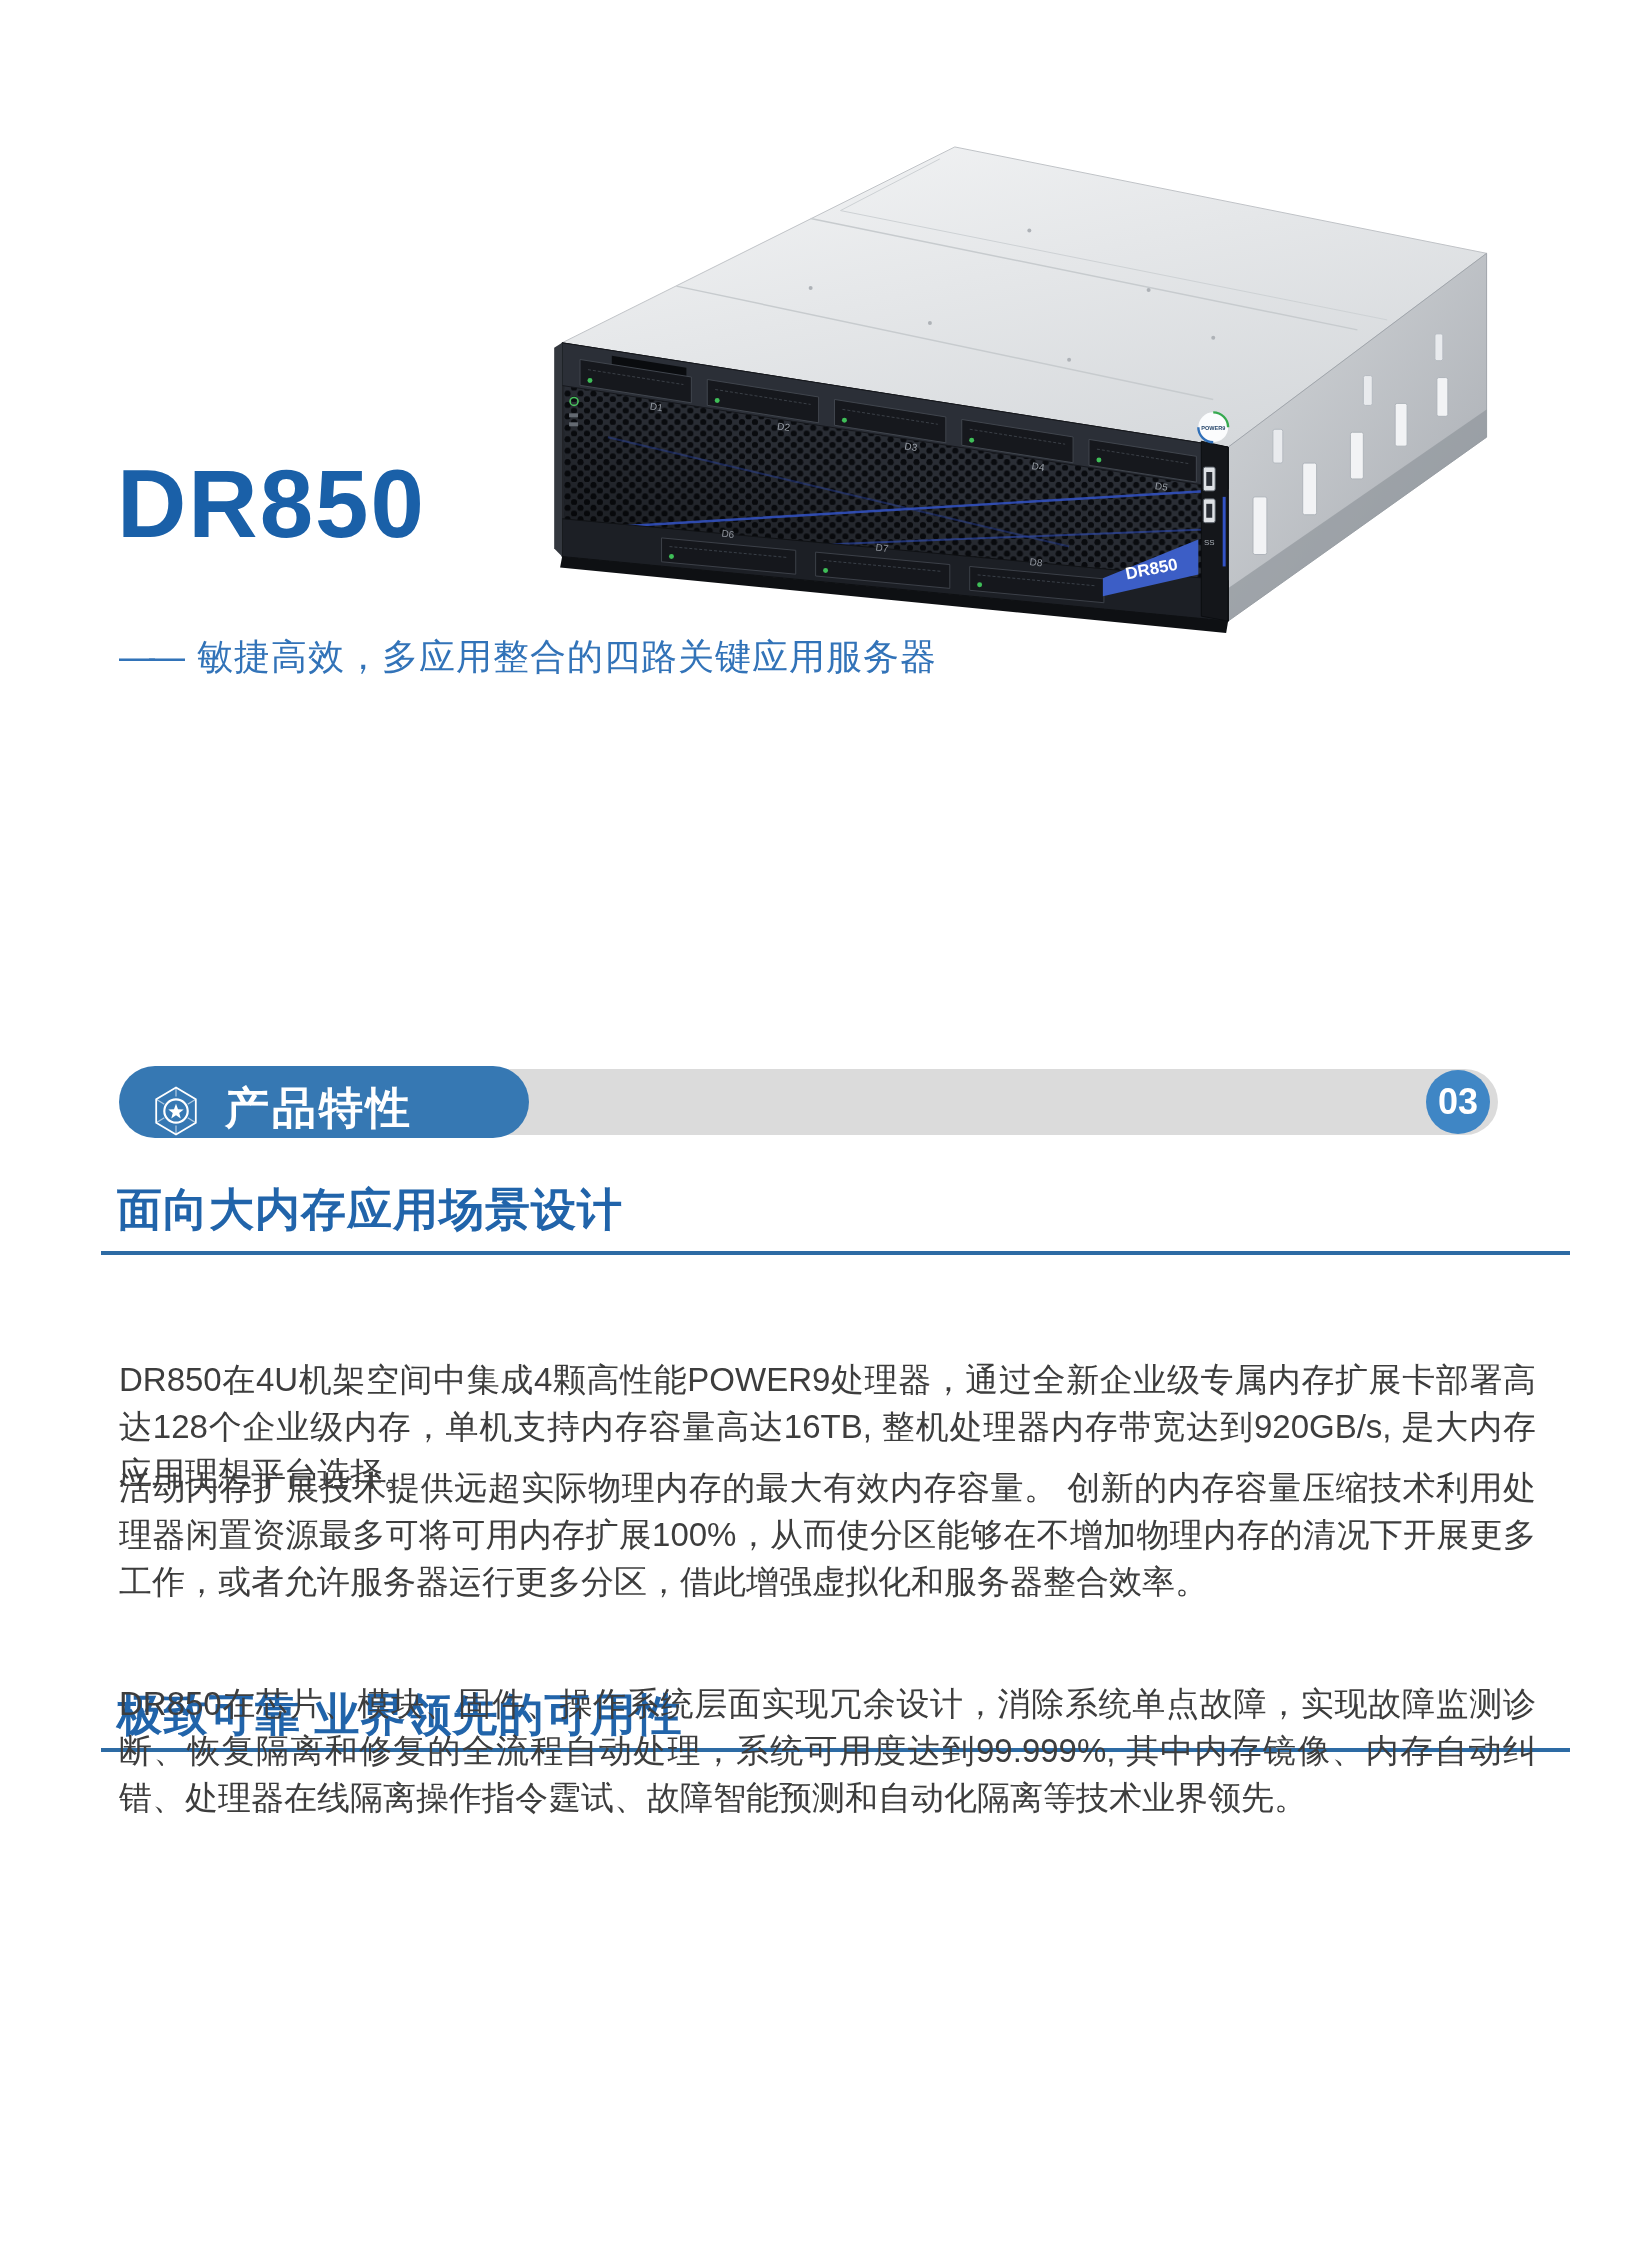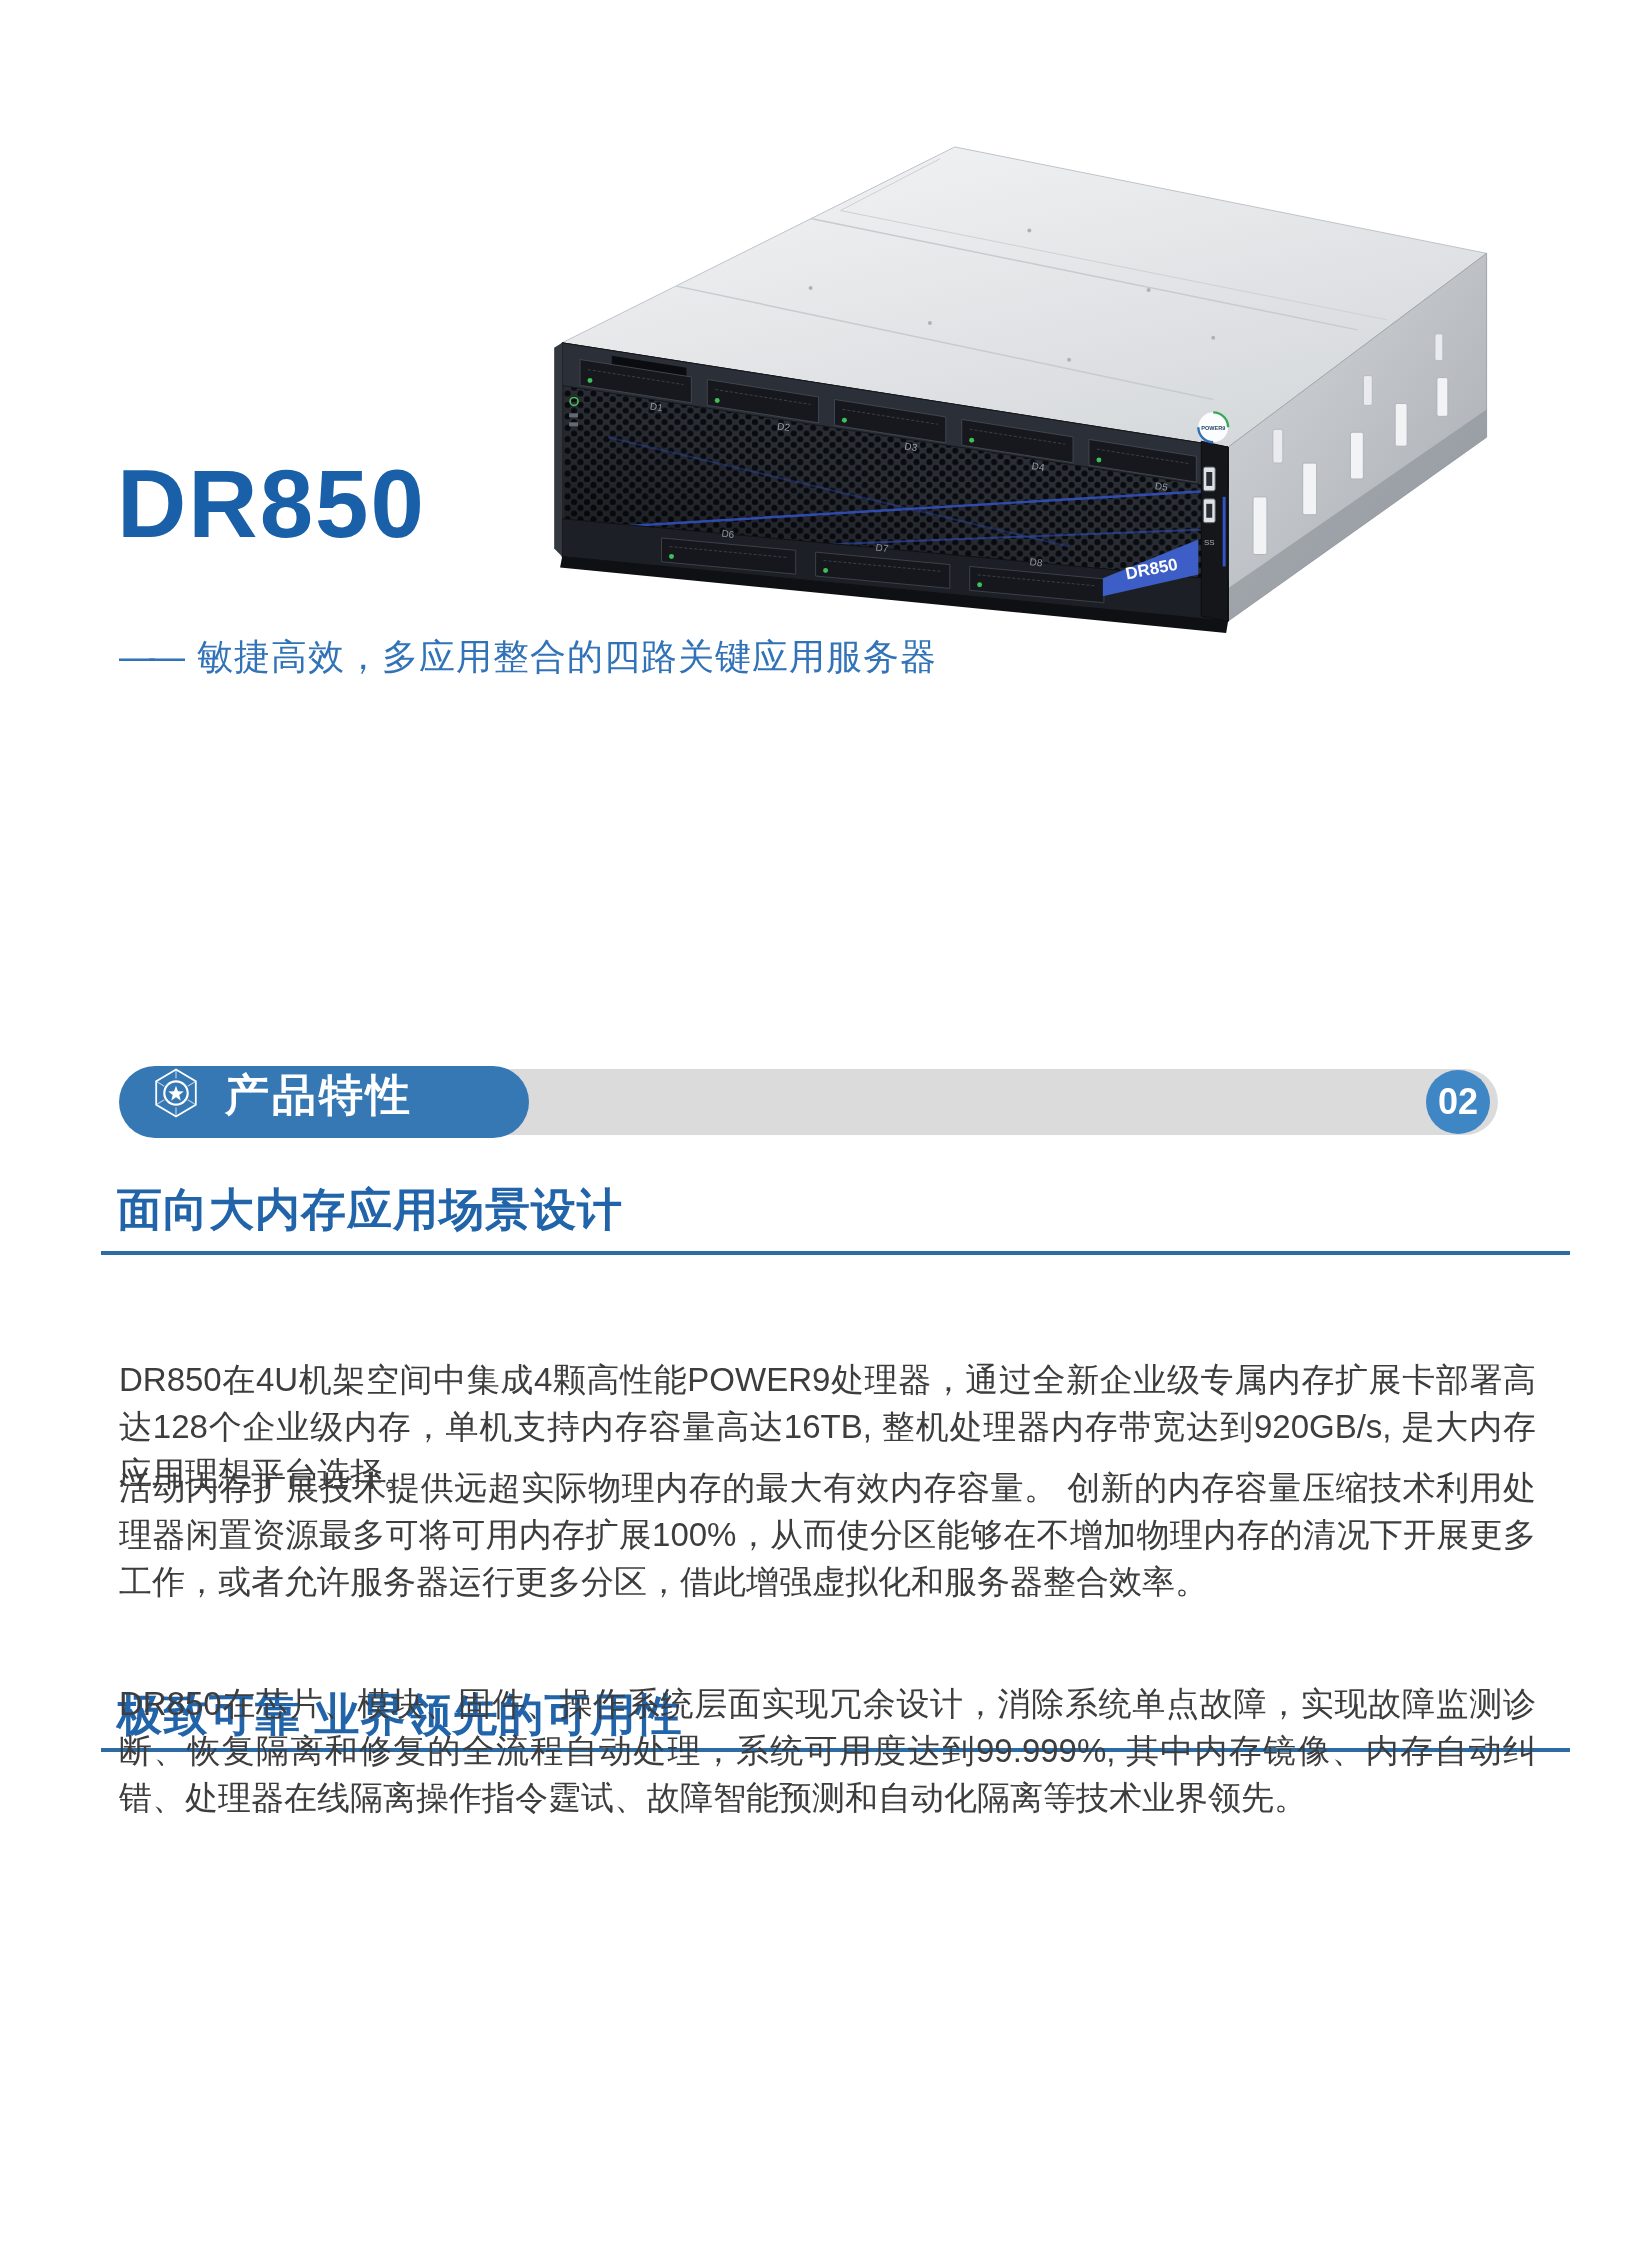--- a/index.html
+++ b/index.html
@@ -32,21 +32,21 @@
 
   
   .banner { position:absolute; left:119px; top:1066px; width:1383px; height:72px; }
   .banner-bar {
     position:absolute; left:14px; right:4px; top:3px; height:66px;
     background:#dbdbdb; border-radius:33px;
   }
   .banner-pill {
     position:absolute; left:0; top:0; width:410px; height:72px;
     background:#3678b3; border-radius:36px;
-    display:flex; align-items:flex-start; padding-left:30px;
+    display:flex; align-items:flex-end; padding-left:30px;
   }
   .banner-icon { width:54px; height:54px; flex:0 0 auto; }
   .banner-label {
     color:#ffffff; font-size:44px; font-weight:bold;
     letter-spacing:3px; margin-left:22px;
   }
   .banner-num {
     position:absolute; right:12px; top:4px; width:64px; height:64px;
     background:#3f86c5; border-radius:50%;
     color:#ffffff; font-size:36px; font-weight:bold;
@@ -242,21 +242,21 @@
           <line x1="52" y1="17" x2="43" y2="22.5"></line>
           <line x1="8" y1="43" x2="17" y2="37.5"></line>
           <line x1="52" y1="43" x2="43" y2="37.5"></line>
           <line x1="30" y1="56" x2="30" y2="46"></line>
         </g>
         <circle cx="30" cy="30" r="13" fill="none" stroke="#ffffff" stroke-width="2.4"></circle>
         <path d="M30,22 L32.23,27.93 L38.56,28.22 L33.61,32.17 L35.29,38.28 L30,34.8 L24.71,38.28 L26.39,32.17 L21.44,28.22 L27.77,27.93 Z" fill="#ffffff"></path>
       </svg>
       <span class="banner-label">产品特性</span>
     </div>
-    <div class="banner-num">02</div>
+    <div class="banner-num">03</div>
   </div>
 
   <h2 class="feature-heading h1pos">面向大内存应用场景设计</h2>
   <div class="divider d1pos"></div>
   <p class="feature-para pA">DR850在4U机架空间中集成4颗高性能POWER9处理器，通过全新企业级专属内存扩展卡部署高达128个企业级内存，单机支持内存容量高达16TB, 整机处理器内存带宽达到920GB/s, 是大内存应用理想平台选择。</p>
   <p class="feature-para pB">活动内存扩展技术提供远超实际物理内存的最大有效内存容量。 创新的内存容量压缩技术利用处理器闲置资源最多可将可用内存扩展100%，从而使分区能够在不增加物理内存的清况下开展更多工作，或者允许服务器运行更多分区，借此增强虚拟化和服务器整合效率。</p>
 
   <h2 class="feature-heading h2pos">极致可靠 业界领先的可用性</h2>
   <div class="divider d2pos"></div>
   <p class="feature-para pC">DR850在芯片、模块、固件、操作系统层面实现冗余设计，消除系统单点故障，实现故障监测诊断、恢复隔离和修复的全流程自动处理，系统可用度达到99.999%, 其中内存镜像、内存自动纠错、处理器在线隔离操作指令霆试、故障智能预测和自动化隔离等技术业界领先。</p>

